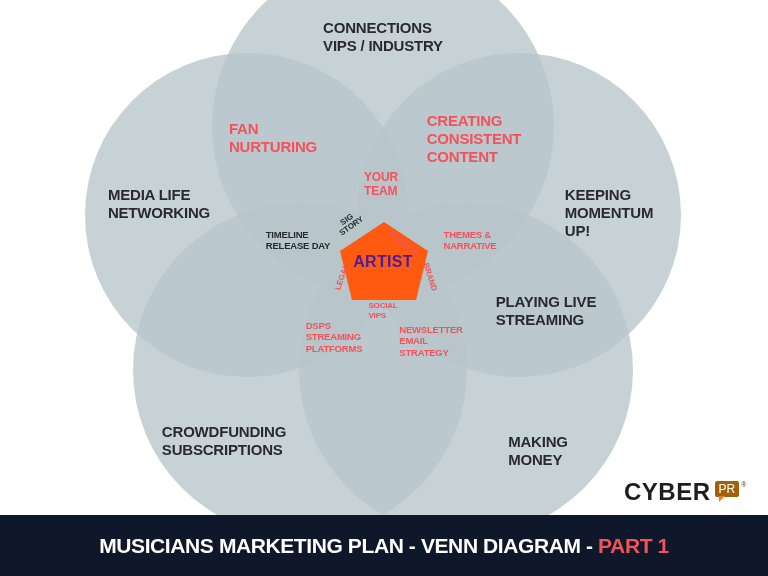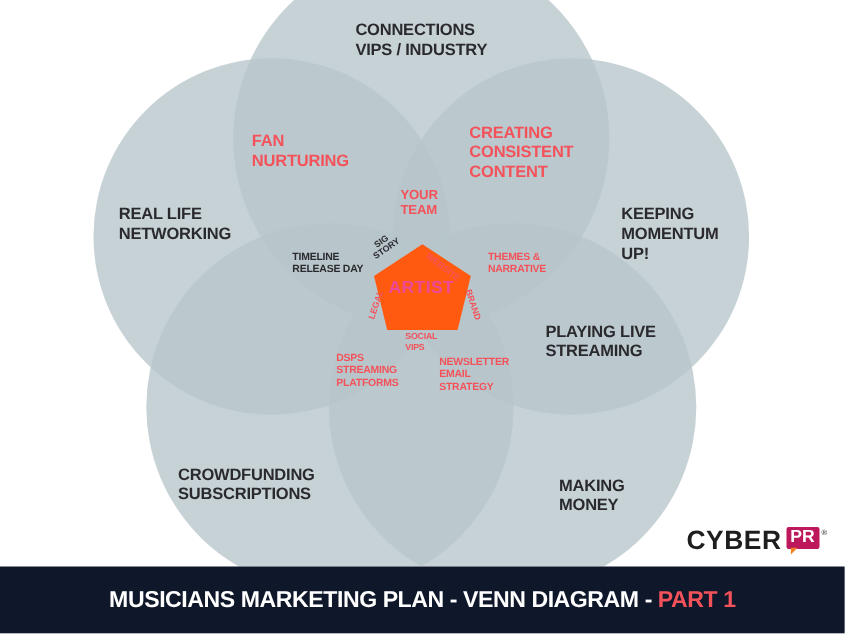--- a/index.html
+++ b/index.html
@@ -14,38 +14,38 @@
     position: absolute; text-align: left; font-weight: bold;
     line-height: 1.2; letter-spacing: -0.2px; white-space: nowrap;
     transform: translate(-50%, -50%);
   }
   .dark { color: #2a2a2e; }
   .red { color: #f4525a; }
   .big { font-size: 15px; }
   .mid { font-size: 11px; }
   .small { font-size: 9.5px; }
   .tiny { font-size: 8px; }
-  .artist { color: #ec4899; font-size: 16px; letter-spacing: 0.3px; }
+  .artist { color: #4c1d95; font-size: 16px; letter-spacing: 0.3px; }
   .rot { position: absolute; font-weight: bold; white-space: nowrap; line-height: 1.05; text-align: center; }
   .banner {
     position: absolute; left: 0; top: 515px; width: 768px; height: 61px;
     background: #0f172a; display: flex; align-items: center; justify-content: center;
   }
   .banner-text {
     color: #ffffff; font-weight: bold; font-size: 21px; letter-spacing: -0.4px;
     font-family: "Liberation Sans", "DejaVu Sans", sans-serif;
   }
   .banner-accent { color: #f4525a; }
   .logo {
     position: absolute; left: 624px; top: 478px; display: flex; align-items: center;
   }
   .logo-word { font-weight: bold; font-size: 24px; color: #1e1e1e; letter-spacing: 0.5px; }
   .logo-bubble {
-    position: relative; margin-left: 4px; margin-top: -6px; background: #be185d; color: #fff;
-    font-weight: bold; font-size: 16px; padding: 1px 4px; border-radius: 2px;
+    position: relative; margin-left: 4px; margin-top: -6px; background: #a16207; color: #fff;
+    font-weight: normal; font-size: 12px; padding: 1px 4px; border-radius: 2px;
   }
   .logo-bubble::after {
     content: ""; position: absolute; left: 4px; bottom: -5px;
     border-left: 0 solid transparent; border-right: 6px solid transparent; border-top: 6px solid #f07f22;
   }
   .logo-reg { font-size: 7px; color: #333; margin-left: 2px; margin-top: -16px; }
 </style>
 </head>
 <body>
 
@@ -59,21 +59,21 @@
       <circle cx="466" cy="370" r="167"></circle>
     </g>
     <polygon points="384,222 428,251 416,300 352,300 340,251" fill="#ff5a0f"></polygon>
   </svg>
 
   <div class="lbl dark big" style="left:383px;top:37px;">
     <div>CONNECTIONS</div>
     <div>VIPS / INDUSTRY</div>
   </div>
   <div class="lbl dark big" style="left:159px;top:204px;">
-    <div>REAL LIFE</div>
+    <div>MEDIA LIFE</div>
     <div>NETWORKING</div>
   </div>
   <div class="lbl dark big" style="left:224px;top:441px;">
     <div>CROWDFUNDING</div>
     <div>SUBSCRIPTIONS</div>
   </div>
   <div class="lbl dark big" style="left:609px;top:213px;">
     <div>KEEPING</div>
     <div>MOMENTUM</div>
     <div>UP!</div>

